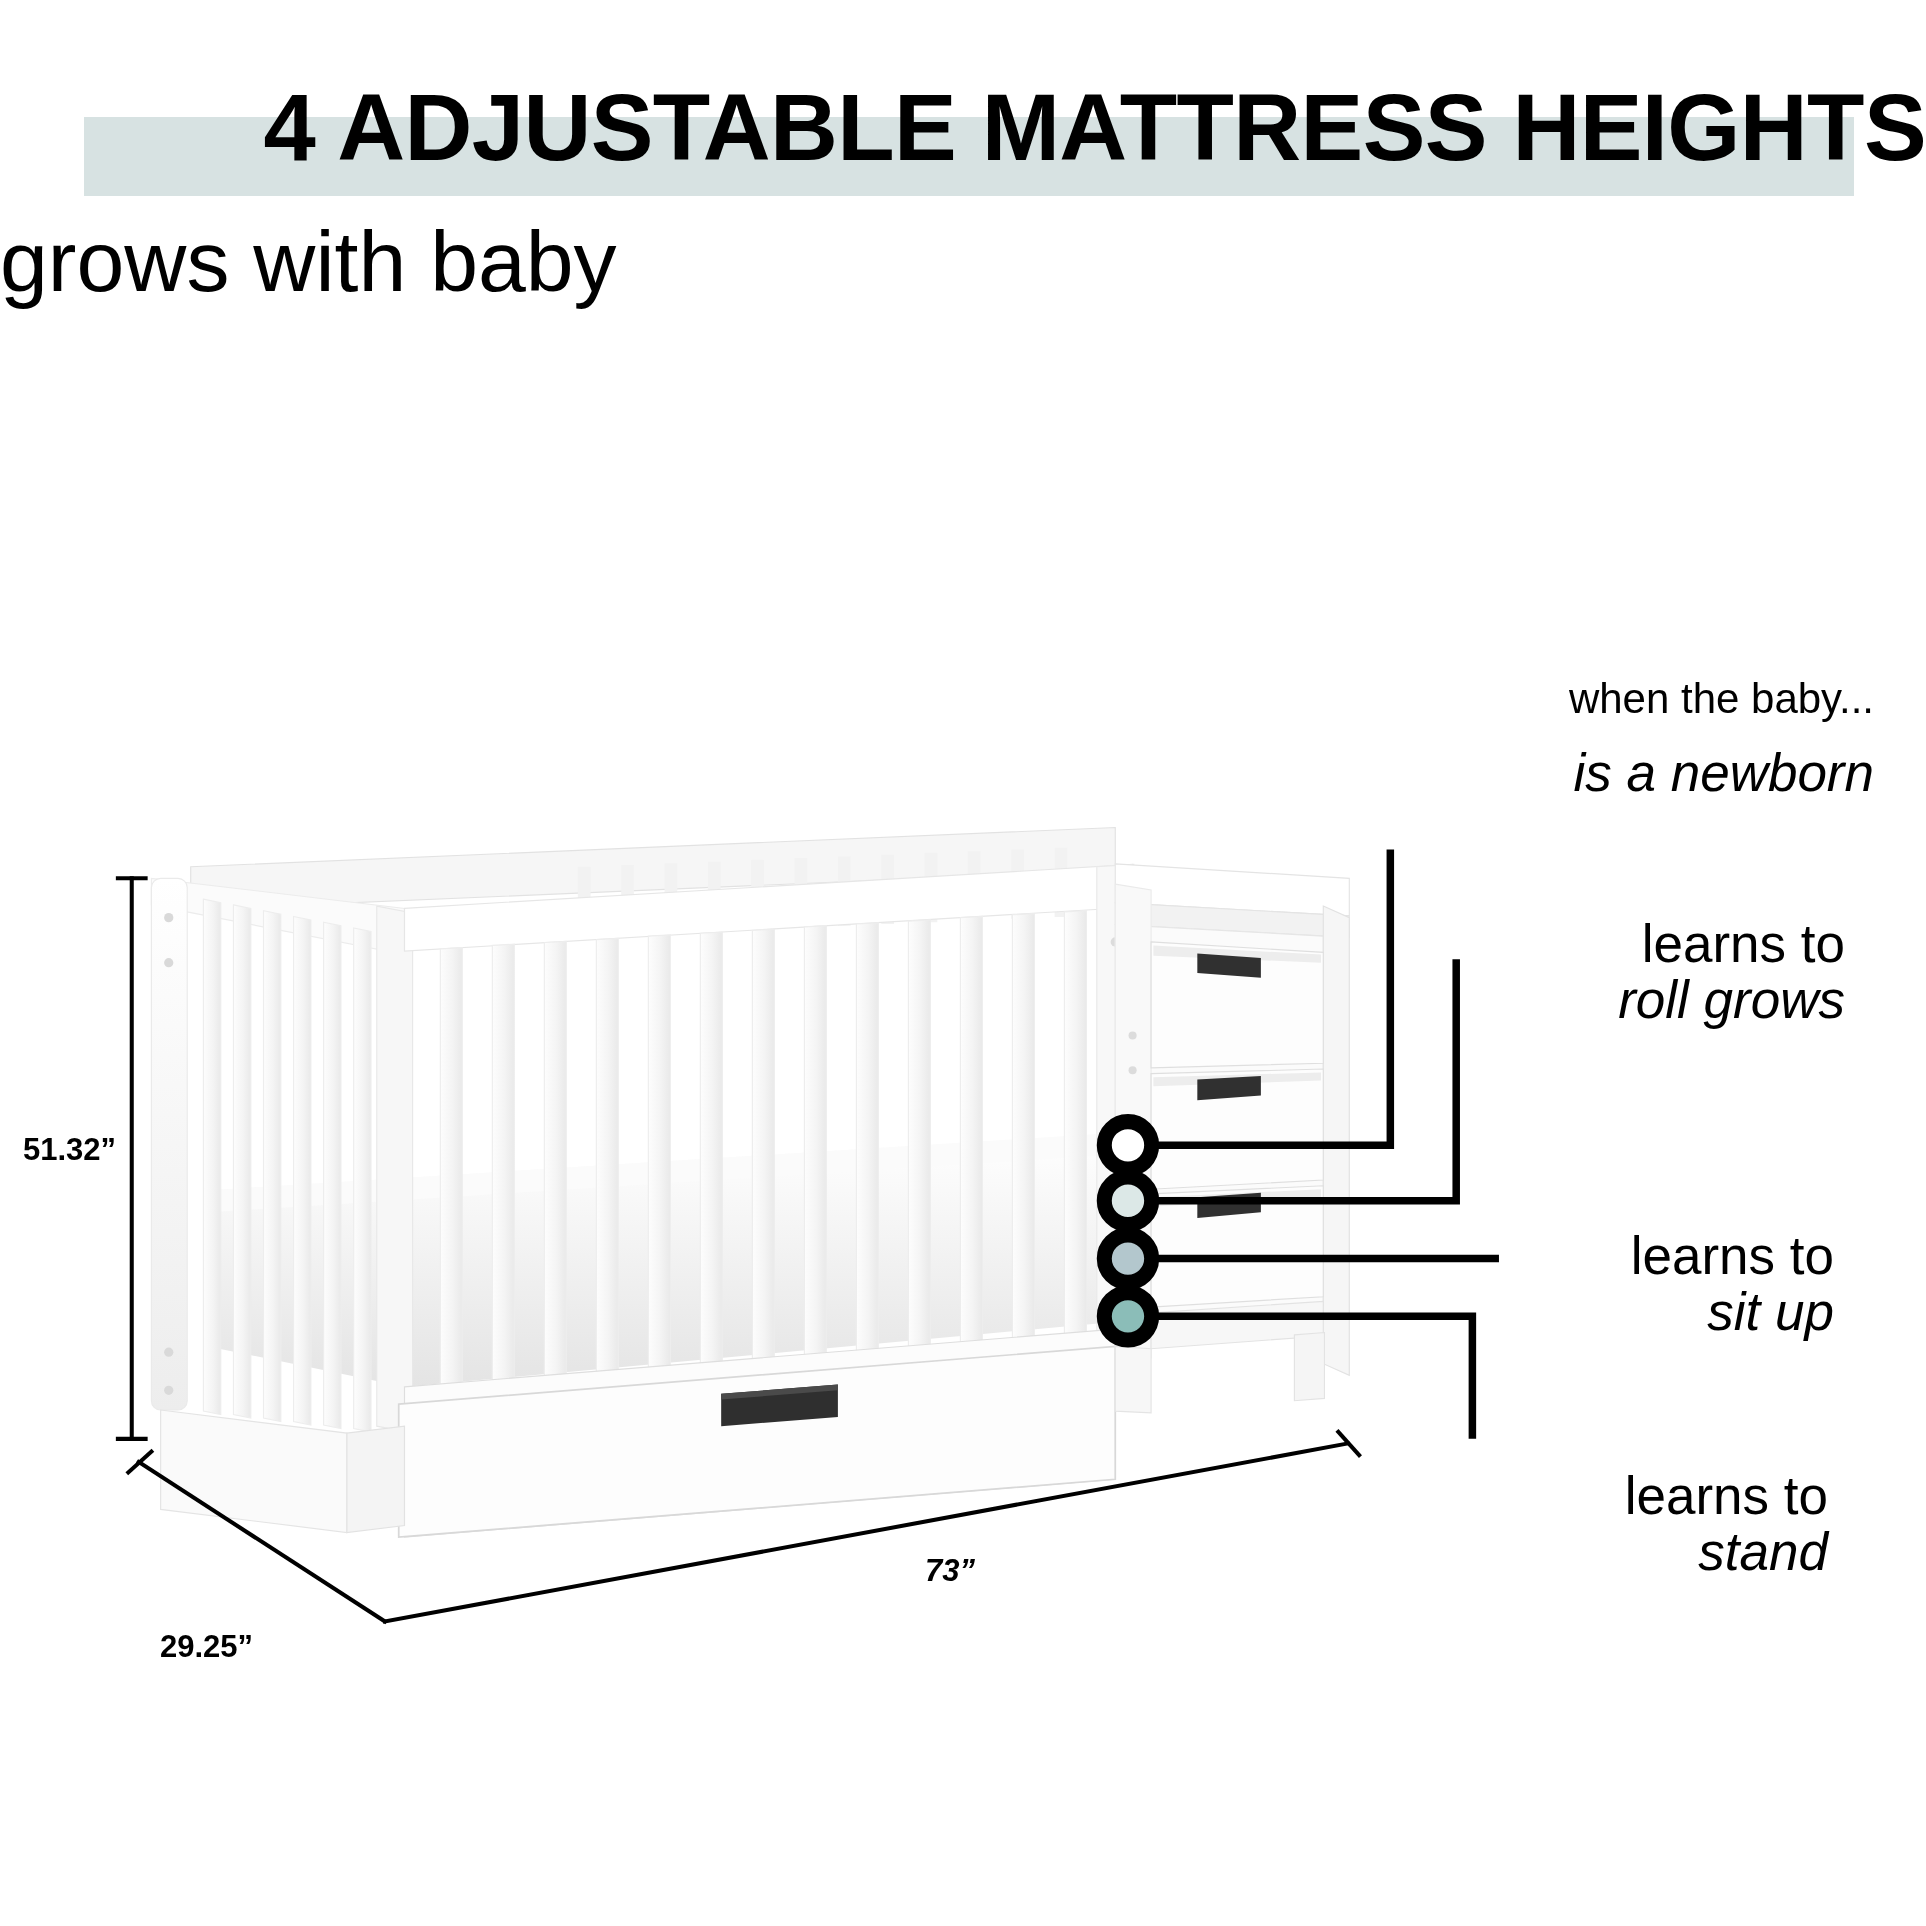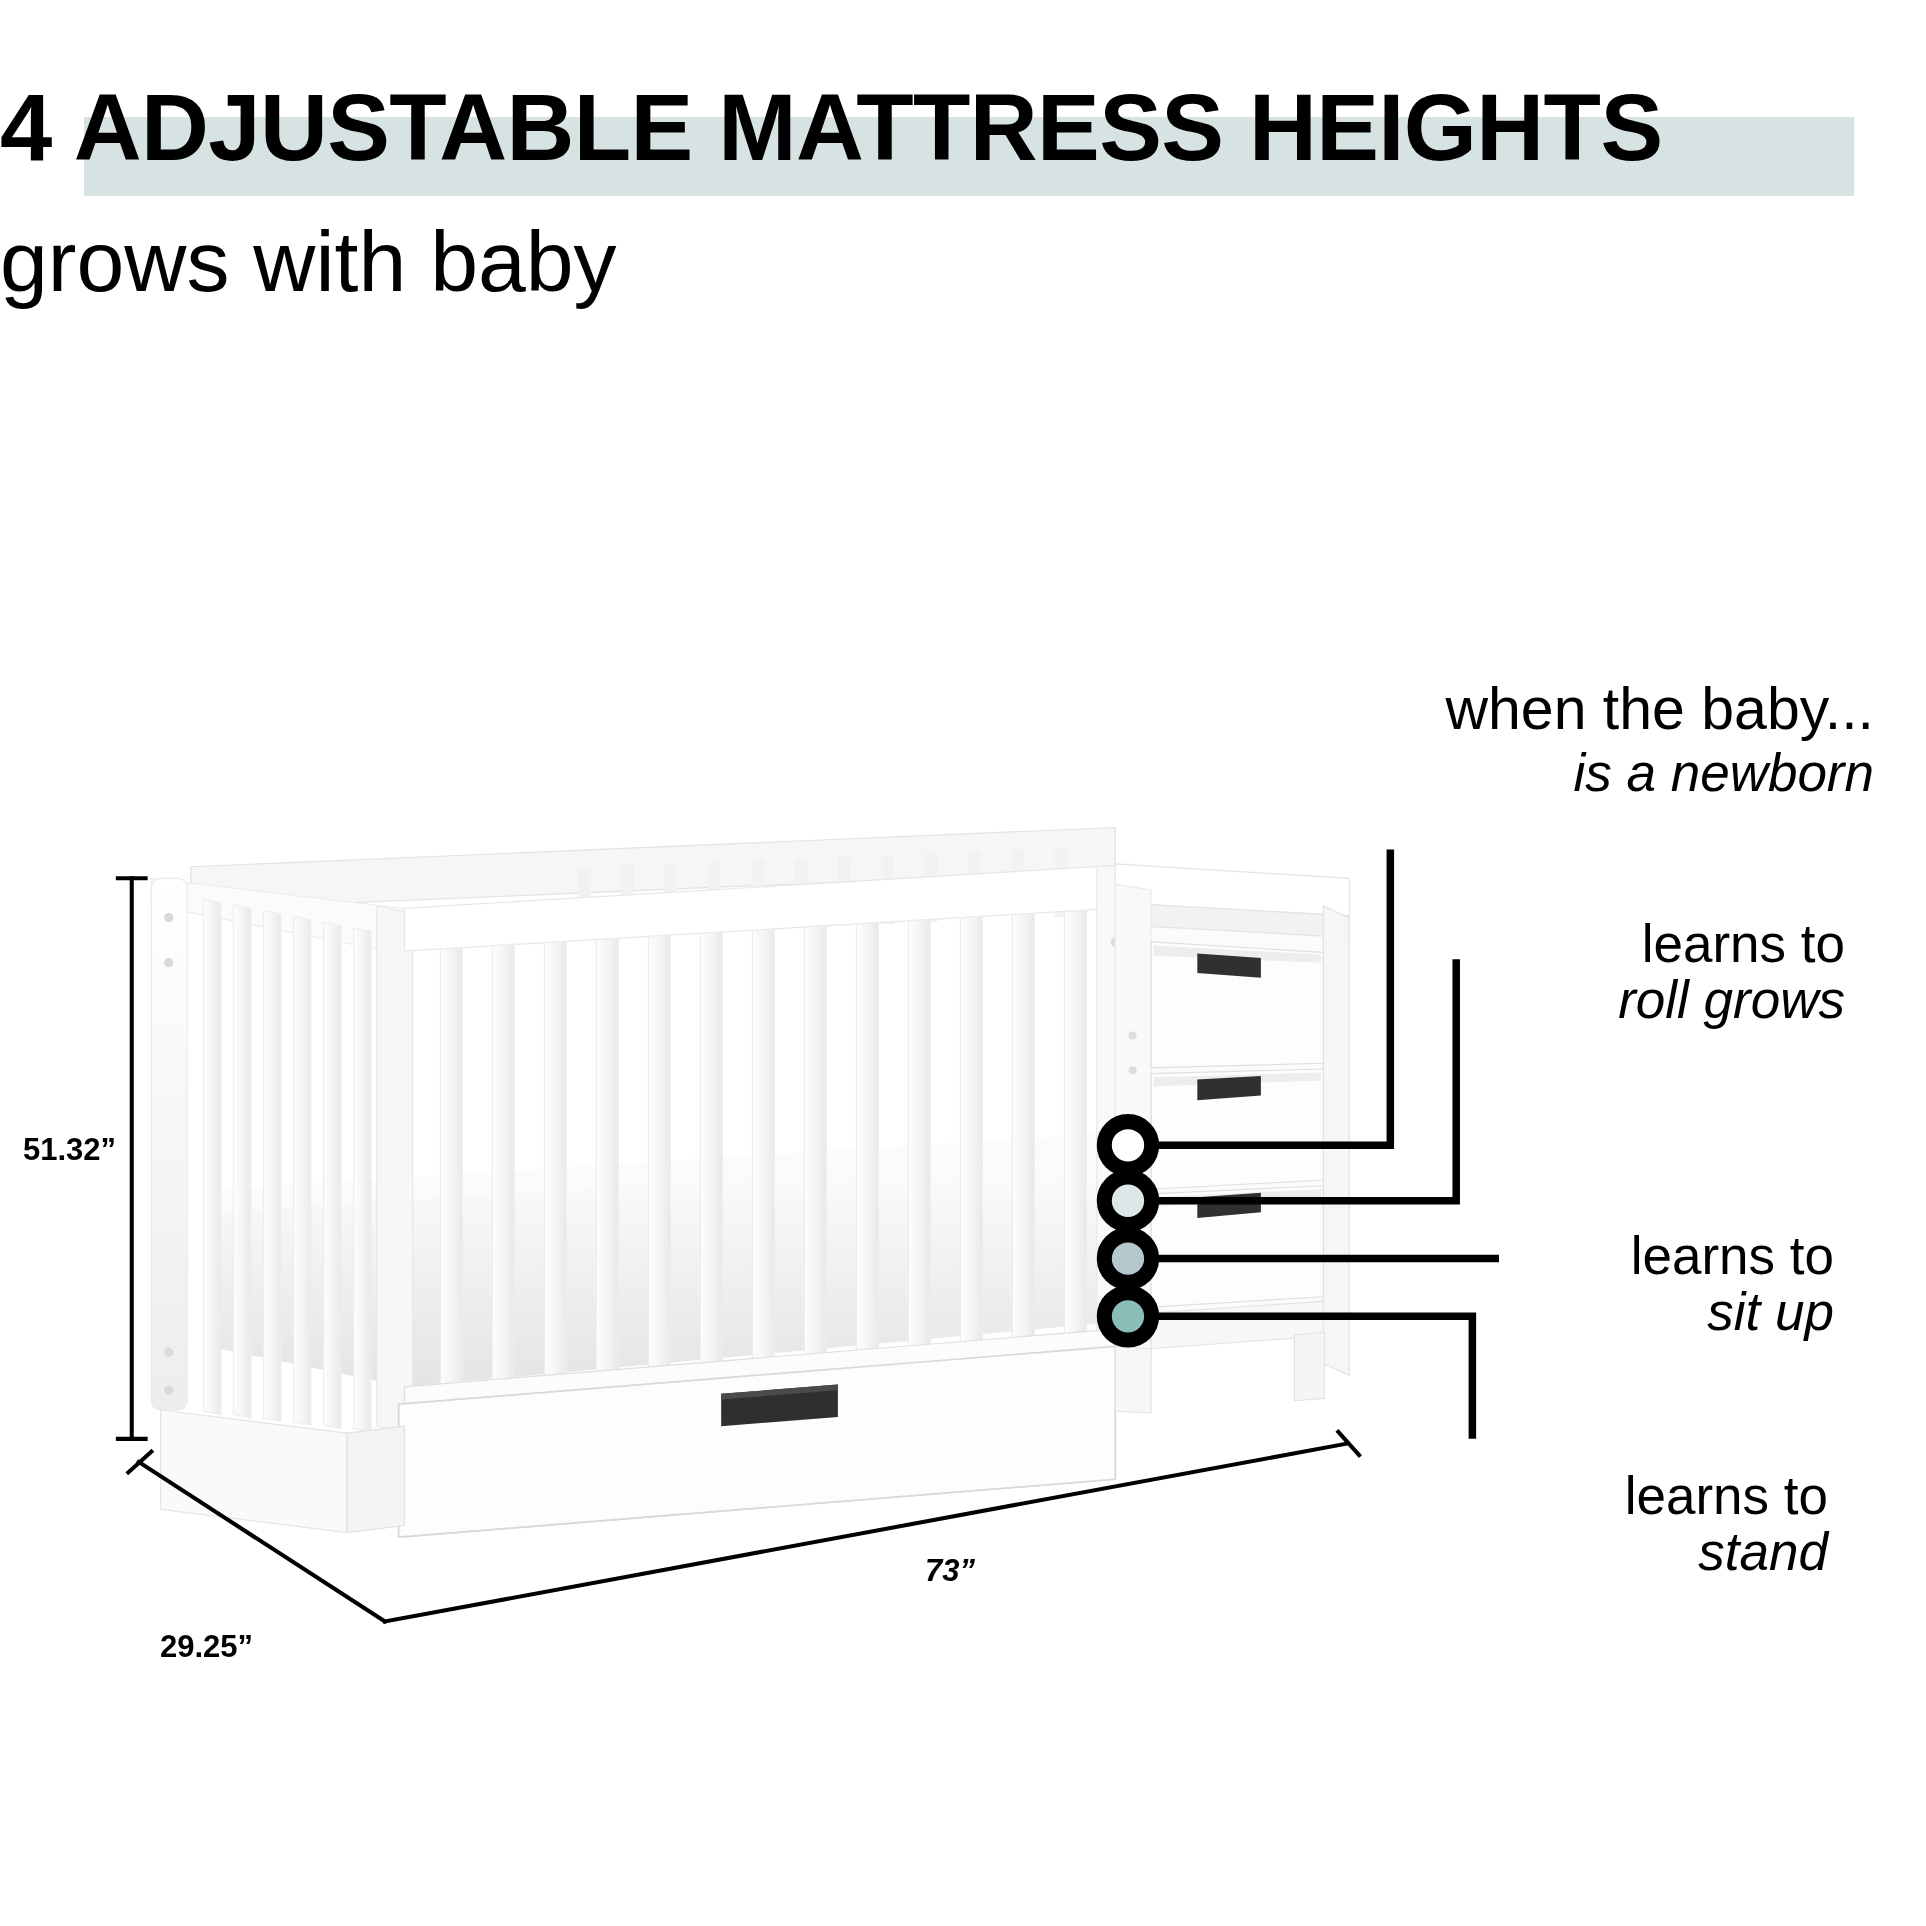--- a/index.html
+++ b/index.html
@@ -23,21 +23,21 @@
     top: 117px;
     width: 1770px;
     height: 79px;
     background: #d7e2e2;
   }
   #title-text {
     position: absolute;
     left: 0;
     top: 81px;
     width: 1926px;
-    text-align: left;
+    text-align: right;
     font-size: 94px;
     font-weight: 700;
     letter-spacing: -0.6px;
     color: #000000;
     line-height: 1;
     white-space: nowrap;
   }
   #subtitle-text {
     position: absolute;
     left: 0;
@@ -68,21 +68,21 @@
     display: block;
     font-size: 53px;
     font-weight: 400;
     font-style: italic;
   }
 
   #callout-heading {
     position: absolute;
     right: 52px;
     top: 675px;
-    font-size: 59px;
+    font-size: 42px;
     font-weight: 400;
     color: #000;
     white-space: nowrap;
   }
   #callout-newborn {
     right: 52px;
     top: 745px;
     text-align: center;
   }
   #callout-rollover {

